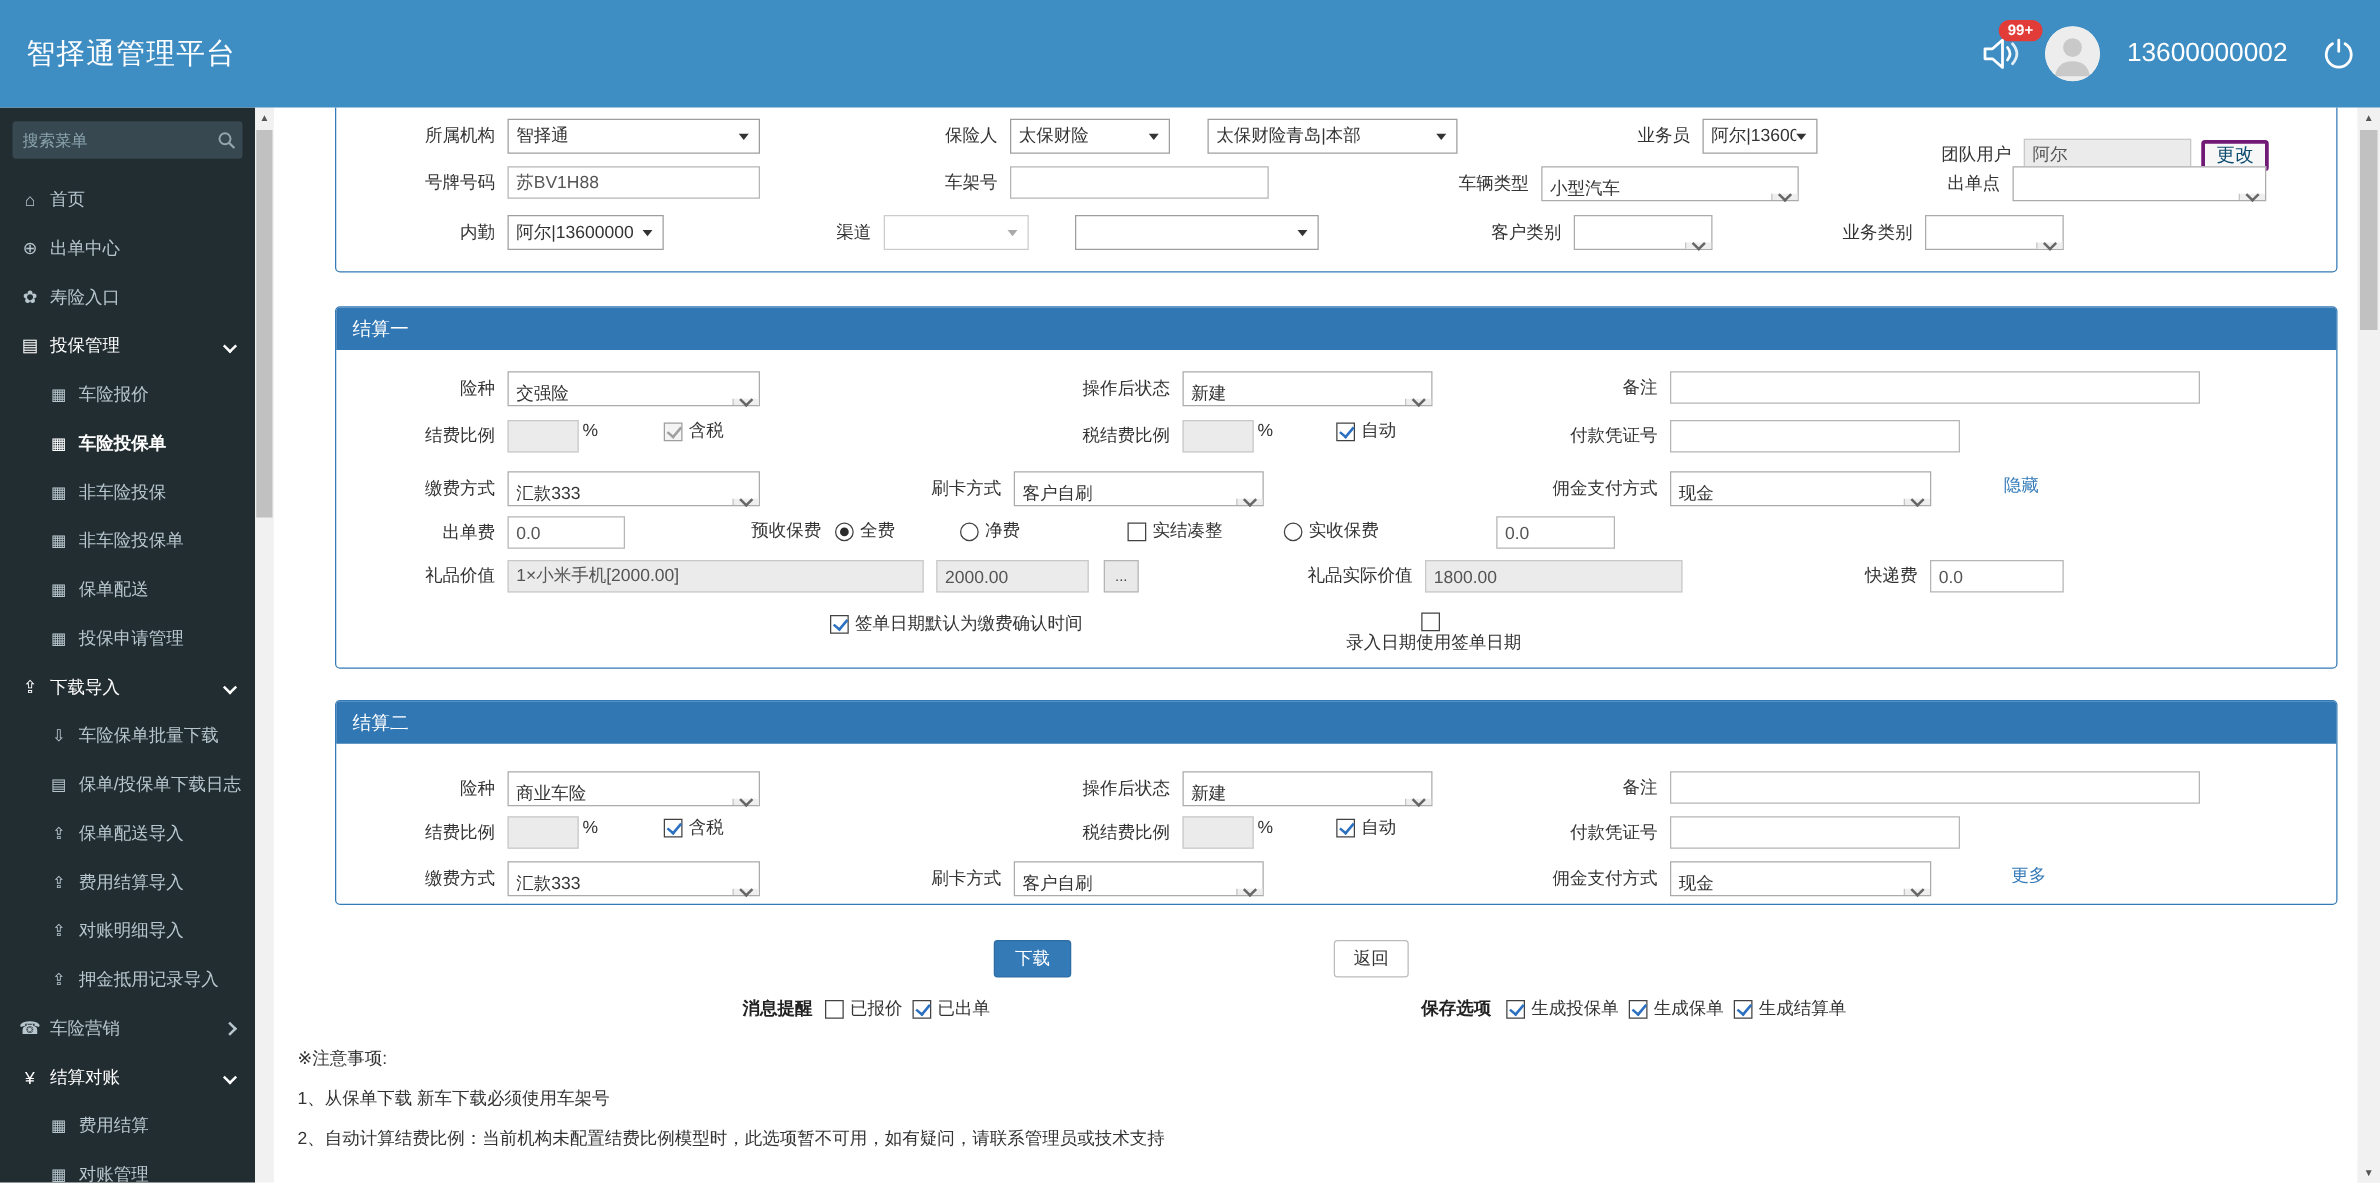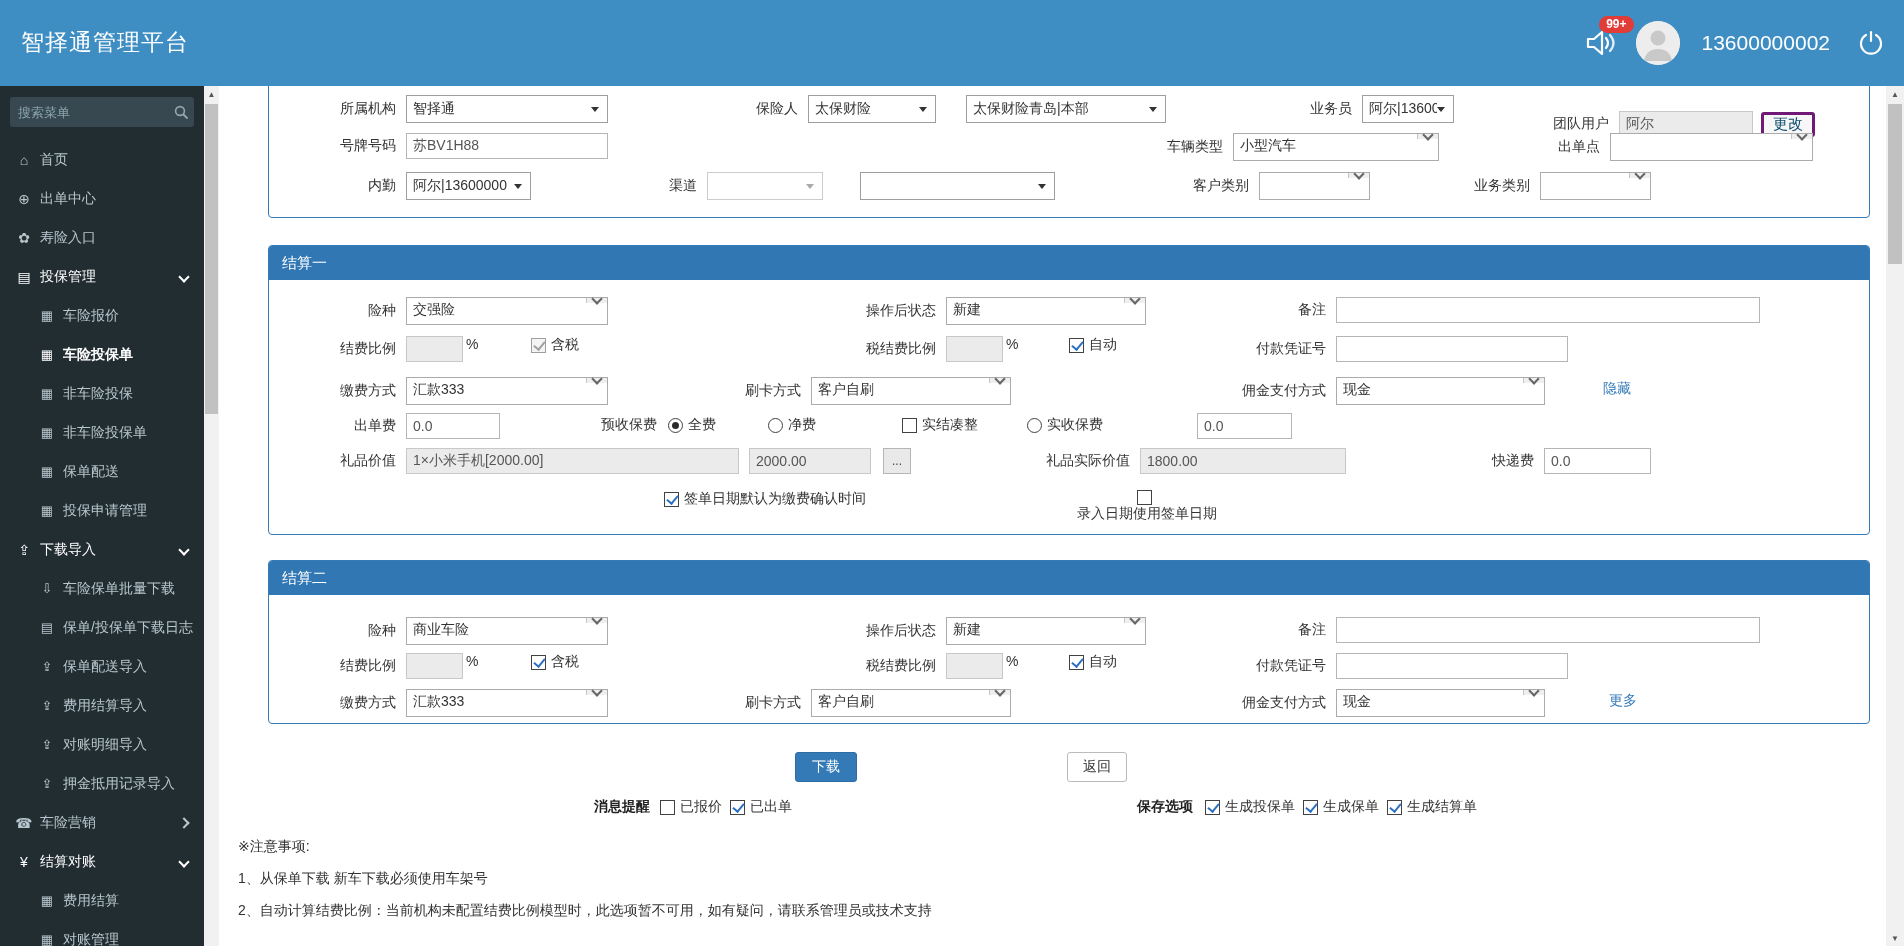--- a/index.html
+++ b/index.html
@@ -43,21 +43,21 @@
   .f{position:absolute;display:flex;align-items:center;font-size:14px;color:#333;}
   .lab{text-align:right;padding-right:10px;flex:none;color:#333;}
   
   .inp{height:26px;border:1px solid #b5b5b5;background:#fff;font-size:14px;color:#555;padding:0 6px;box-sizing:border-box;font-family:inherit;}
   .inp.ro{background:#ebebeb;border-color:#c8c8c8;}
   .combo{height:28px;border:1px solid #9e9e9e;background:#fff;display:flex;align-items:center;box-sizing:border-box;cursor:pointer;}
   .combo .val{flex:1;padding:0 6px;font-size:14px;color:#333;white-space:nowrap;overflow:hidden;}
   .caret{width:0;height:0;border-left:4px solid transparent;border-right:4px solid transparent;border-top:5px solid #333;margin-right:8px;flex:none;}
   .combo.dis{border-color:#ccc;}
   .combo.dis .caret{border-top-color:#aaa;}
-  .nsel{height:28px;border:1px solid #ababab;background:#fff;display:flex;align-items:flex-start;box-sizing:border-box;cursor:pointer;}
+  .nsel{height:28px;border:1px solid #ababab;background:#fff;display:flex;align-items:flex-end;box-sizing:border-box;cursor:pointer;}
   .nsel .val{flex:1;padding:3px 6px 0;font-size:14px;color:#333;white-space:nowrap;overflow:hidden;}
   .nbtn{width:20px;flex:none;background:#efefef;border-left:1px solid #c5c5c5;display:flex;align-items:center;justify-content:center;}
   .nbtn::after{content:"";width:6px;height:6px;border-right:2px solid #666;border-bottom:2px solid #666;transform:rotate(45deg);margin-top:-3px;}
   
   .cb{width:15px;height:15px;border:1px solid #424242;background:#fff;display:inline-block;position:relative;flex:none;cursor:pointer;box-sizing:border-box;}
   .cb.checked::after{content:"";position:absolute;left:4px;top:0px;width:5px;height:9px;border-right:2px solid #2a6fc0;border-bottom:2px solid #2a6fc0;transform:rotate(40deg);}
   .cb.dis{border-color:#9f9f9f;background:#f4f4f4;}
   .cb.dis.checked::after{border-color:#9f9f9f;}
   .rd{width:15px;height:15px;border:1px solid #424242;border-radius:50%;background:#fff;display:inline-block;position:relative;flex:none;cursor:pointer;box-sizing:border-box;}
   .rd.sel::after{content:"";position:absolute;left:3px;top:3px;width:7px;height:7px;border-radius:50%;background:#2b2b2b;}
@@ -248,20 +248,24 @@
     <div class="f" style="left:1272px;top:18px;margin-top:16px;">
         <span class="lab" style="width:68px;">团队用户</span>
       <input class="inp ro" style="width: 134px;" readonly="" value="阿尔">
       <button class="btn-small">更改</button>
     </div>
 
     <div class="f" style="left:10px;top:56px;">
         <span class="lab" style="width:117px;">号牌号码</span>
       <input class="inp" style="width: 202px;" value="苏BV1H88">
     </div>
+    <div class="f" style="left:420px;top:56px;">
+        <span class="lab" style="width:109px;">车架号</span>
+      <input class="inp" style="width: 207px;" value="">
+    </div>
     <div class="f" style="left:888px;top:56px;">
         <span class="lab" style="width:66px;">车辆类型</span>
       <div class="nsel" style="width:206px;">
           <span class="val">小型汽车</span>
           <span class="nbtn"></span>
         </div>
     </div>
     <div class="f" style="left:1268px;top:56px;">
         <span class="lab" style="width:63px;">出单点</span>
       <div class="nsel" style="width:203px;">

